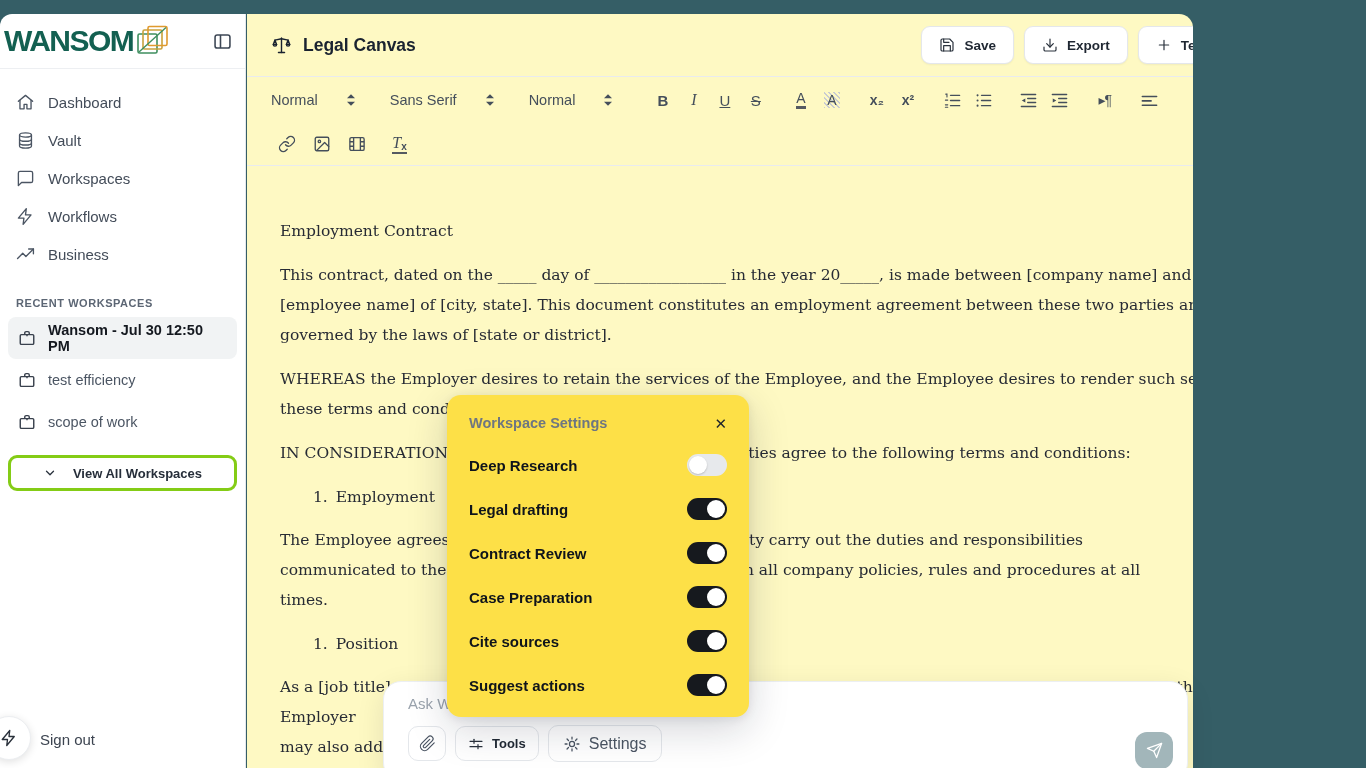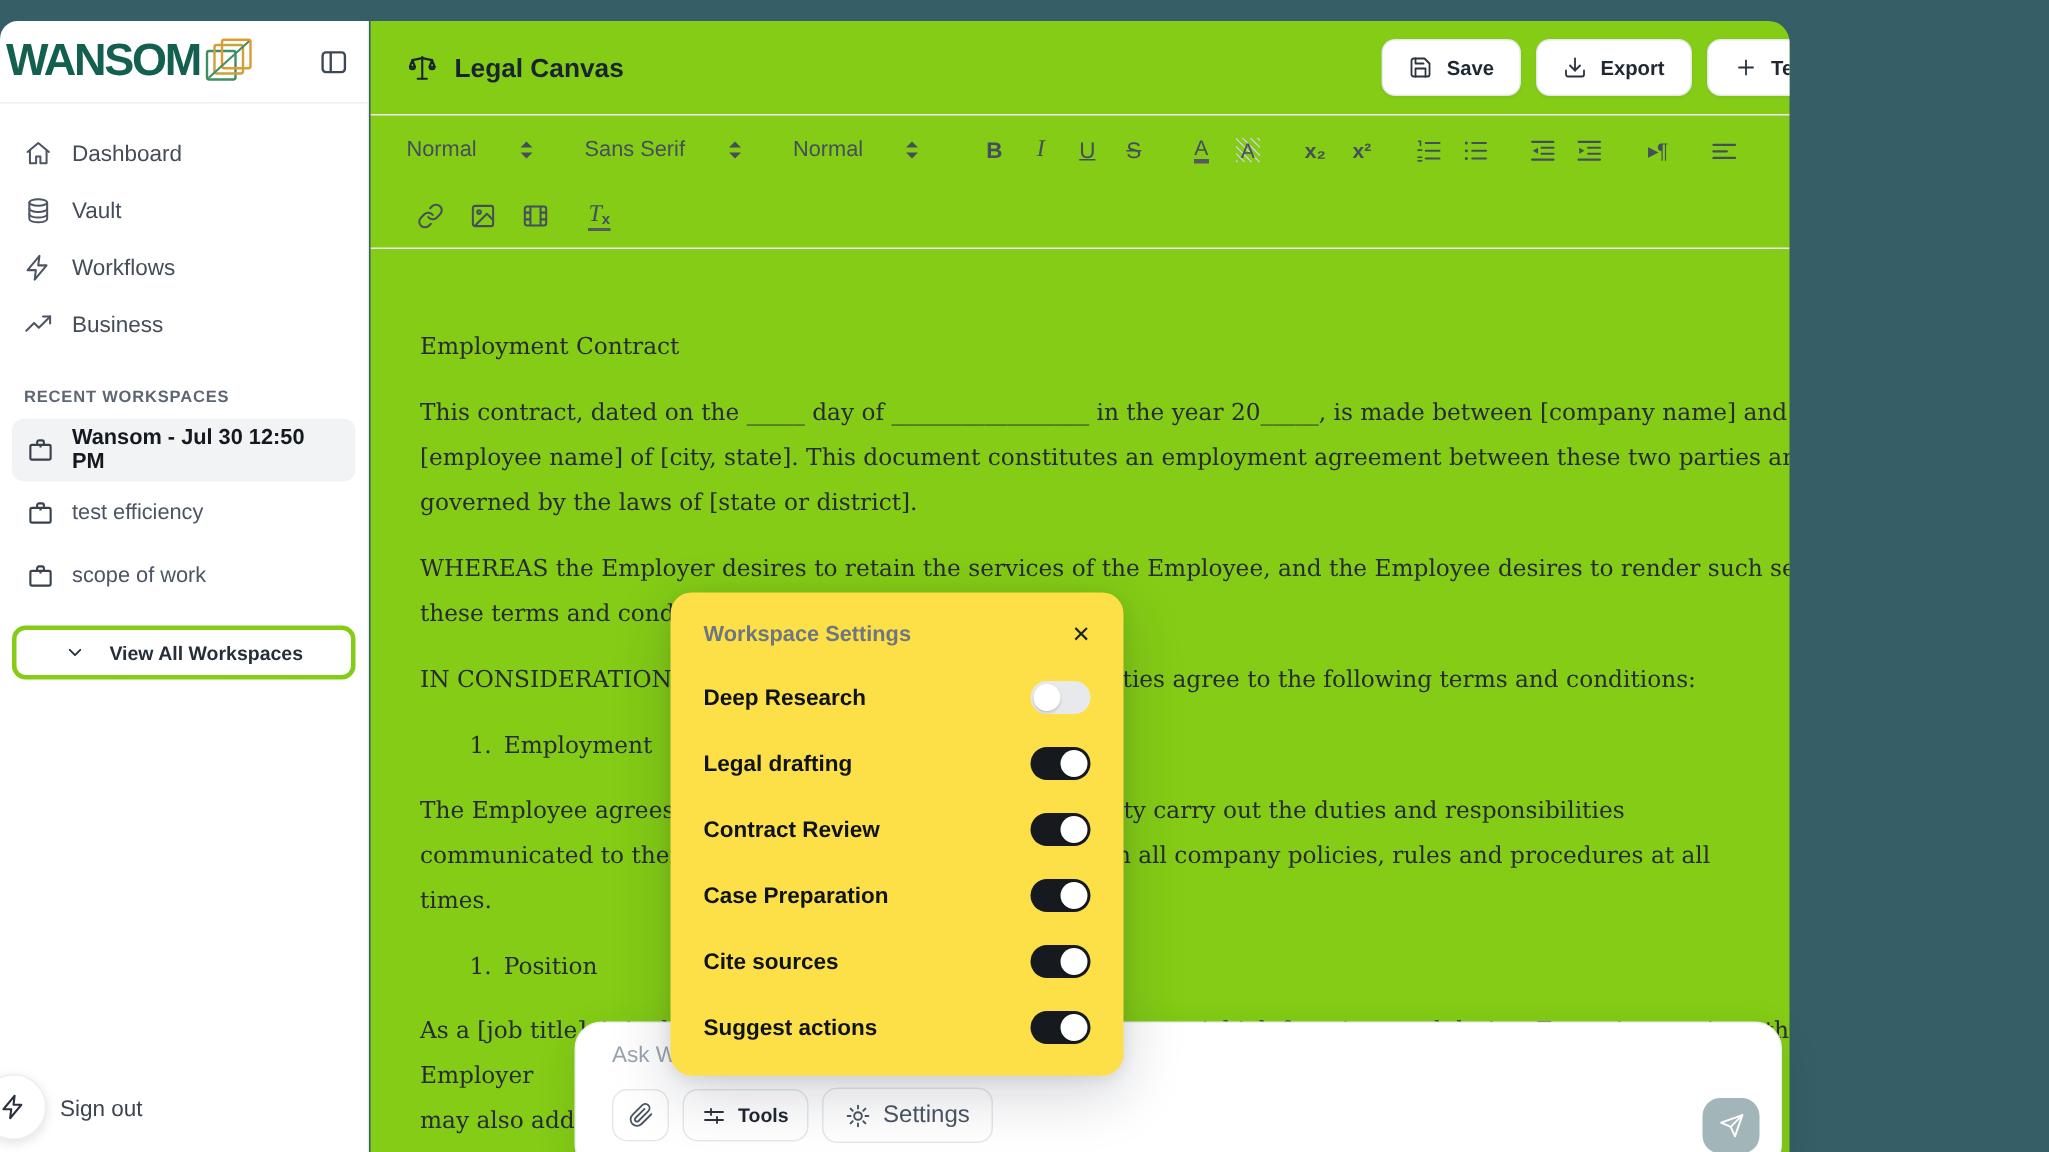--- a/index.html
+++ b/index.html
@@ -30,21 +30,21 @@
   .view-all { margin:12px 8px 0; height:36px; border:3px solid #84cc16; border-radius:9px; background:#fff;
               display:flex; align-items:center; justify-content:center; gap:16px; font-size:13px; font-weight:700;
               color:#262e3a; cursor:pointer; }
   .sidebar-footer { margin-top:auto; position:relative; height:62px; flex:none; }
   .help-bubble { position:absolute; left:-13px; bottom:8px; width:44px; height:44px; border-radius:50%;
                  background:#fff; border:1px solid #eceef1; box-shadow:0 2px 8px rgba(0,0,0,.12);
                  display:flex; align-items:center; justify-content:center; color:#2a313b; cursor:pointer; }
   .signout { position:absolute; left:40px; bottom:20px; font-size:15px; color:#3c4450; cursor:pointer; }
 
   
-  .canvas { position:absolute; left:247px; top:14px; bottom:0; right:173px; background:#84cc16;
+  .canvas { position:absolute; left:247px; top:14px; bottom:0; right:173px; background:#fef9c3;
             border-top-right-radius:14px; overflow:hidden; }
   .canvas-header { height:63px; border-bottom:1px solid #e9ebef; display:flex; align-items:center; padding-left:24px; }
   .title-group { display:flex; align-items:center; gap:11px; color:#1a2330; }
   .page-title { font-size:17.5px; font-weight:700; color:#1a2330; }
   .hdr-buttons { margin-left:auto; margin-right:-64px; display:flex; gap:10px; align-items:center; }
   .hdr-btn { height:38px; padding:0 17px; background:#fff; border:1px solid #e4e7eb; border-radius:9px;
              box-shadow:0 1px 2px rgba(16,24,40,.05); display:flex; align-items:center; gap:9px;
              font-size:13.5px; font-weight:700; color:#1f2732; cursor:pointer; white-space:nowrap; }
   .hdr-btn .ic { color:#2a323d; }
 
@@ -148,20 +148,28 @@
           <ellipse cx="12" cy="5" rx="7.5" ry="2.7"></ellipse>
           <path d="M4.5 5v14c0 1.5 3.4 2.7 7.5 2.7s7.5-1.2 7.5-2.7V5"></path>
           <path d="M4.5 10.3c0 1.5 3.4 2.7 7.5 2.7s7.5-1.2 7.5-2.7M4.5 15c0 1.5 3.4 2.7 7.5 2.7s7.5-1.2 7.5-2.7"></path>
         </svg>
       </span>
       <span>Vault</span>
     </div>
     <div class="nav-item">
       <span class="ic">
         <svg width="19" height="19" viewBox="0 0 24 24" fill="none" stroke="currentColor" stroke-width="1.7" stroke-linejoin="round">
+          <path d="M21 15a2 2 0 0 1-2 2H7l-4 4V5a2 2 0 0 1 2-2h14a2 2 0 0 1 2 2z"></path>
+        </svg>
+      </span>
+      <span>Workspaces</span>
+    </div>
+    <div class="nav-item">
+      <span class="ic">
+        <svg width="19" height="19" viewBox="0 0 24 24" fill="none" stroke="currentColor" stroke-width="1.7" stroke-linejoin="round">
           <path d="M13 2 3 14h7l-1 8 10-12h-7l1-8z"></path>
         </svg>
       </span>
       <span>Workflows</span>
     </div>
     <div class="nav-item">
       <span class="ic">
         <svg width="19" height="19" viewBox="0 0 24 24" fill="none" stroke="currentColor" stroke-width="1.7" stroke-linecap="round" stroke-linejoin="round">
           <polyline points="2 17 8.5 10.5 12.5 14.5 22 5"></polyline>
             <polyline points="16 5 22 5 22 11"></polyline>

